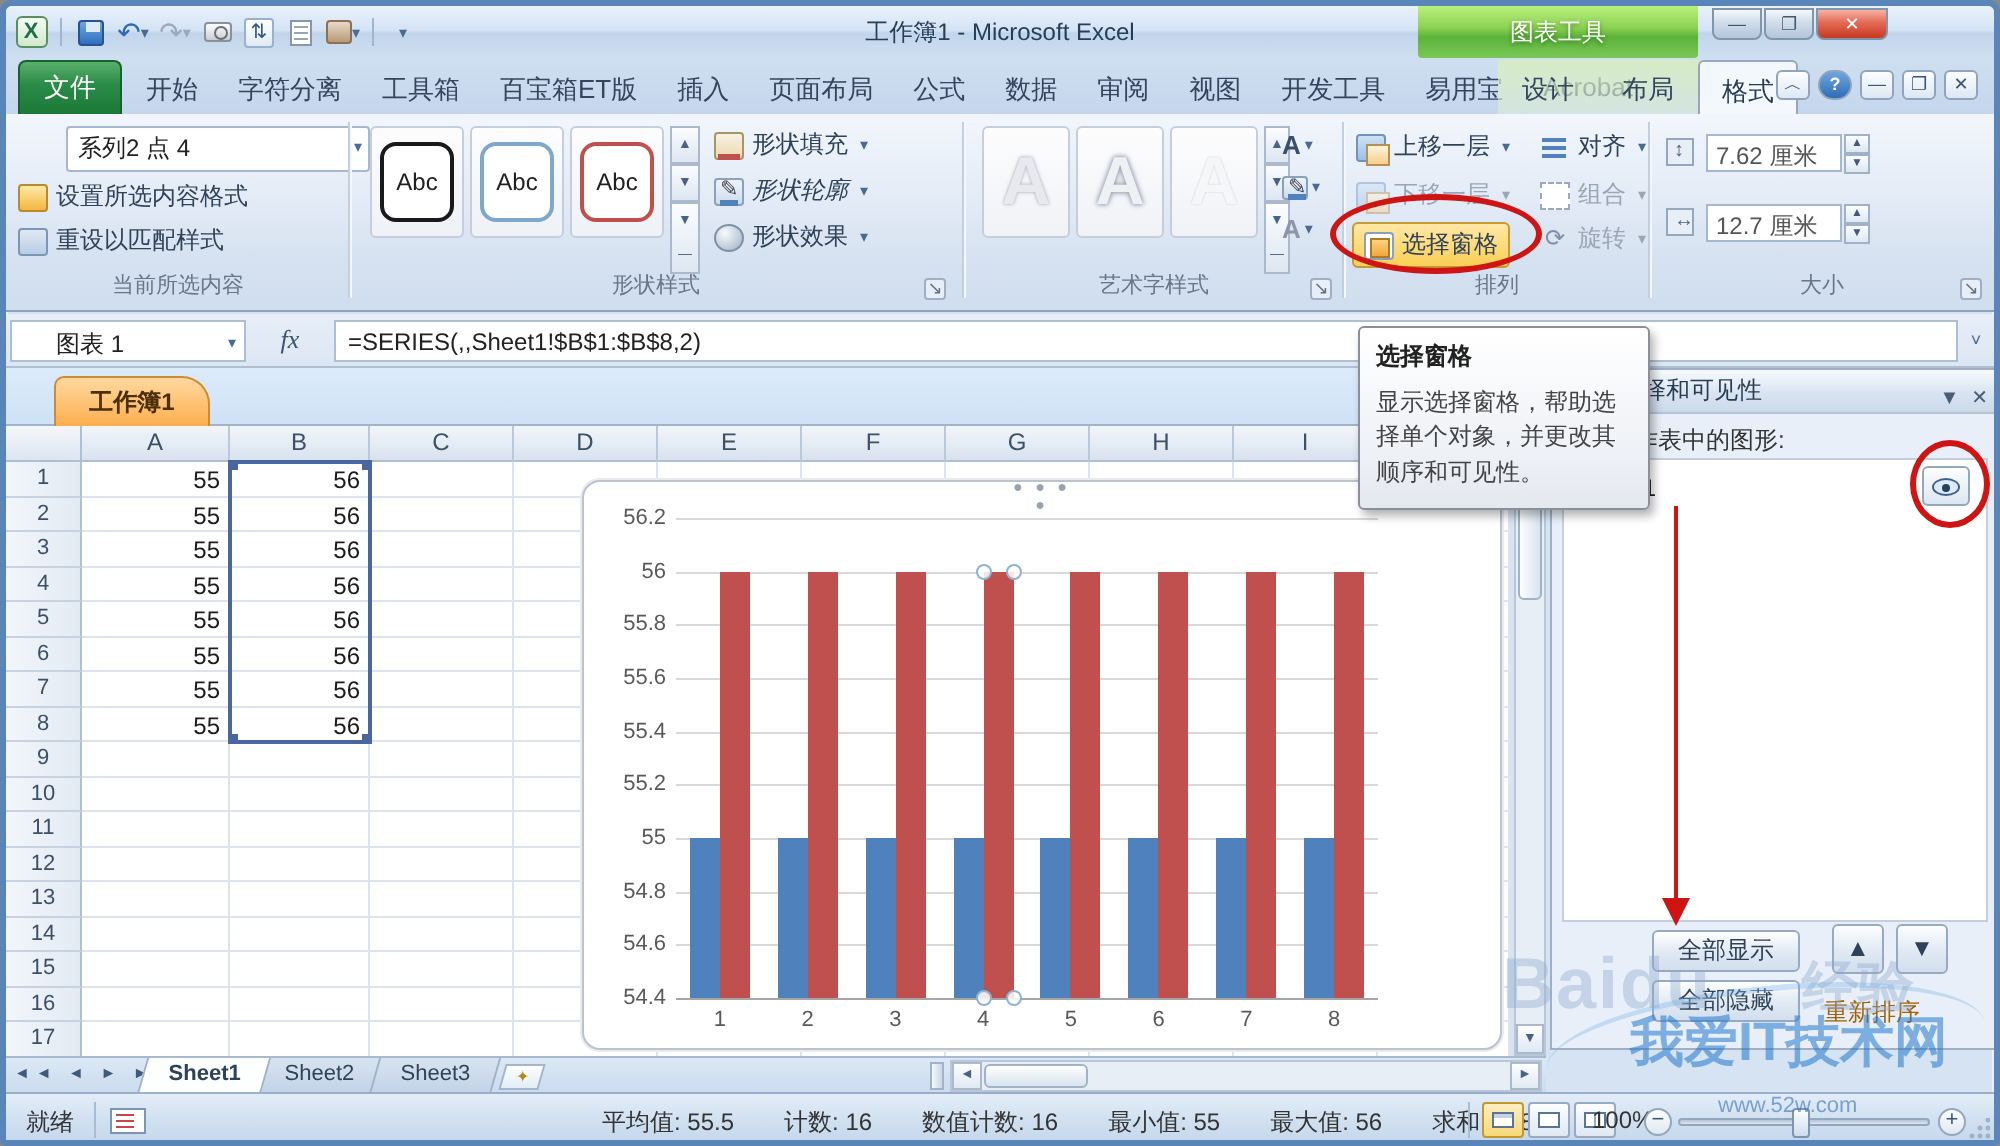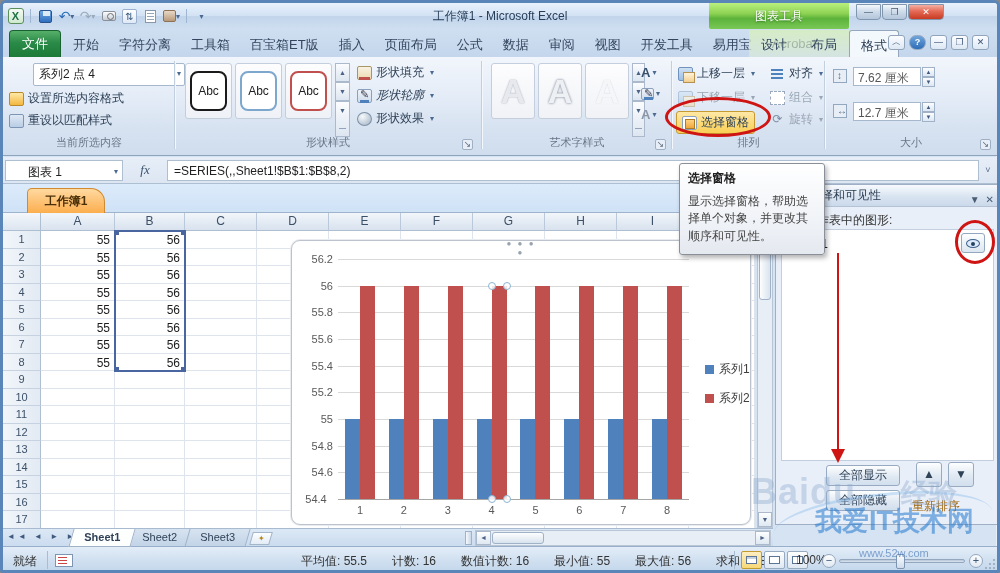--- a/index.html
+++ b/index.html
@@ -713,21 +713,21 @@
         <div class="ylab" style="top: 100.667px;">55.4</div>
         <div class="gline" style="top: 133.333px;"></div>
         <div class="ylab" style="top: 127.333px;">55.2</div>
         <div class="gline" style="top: 160px;"></div>
         <div class="ylab" style="top: 154px;">55</div>
         <div class="gline" style="top: 186.667px;"></div>
         <div class="ylab" style="top: 180.667px;">54.8</div>
         <div class="gline" style="top: 213.333px;"></div>
         <div class="ylab" style="top: 207.333px;">54.6</div>
         <div class="gline base" style="top: 240px;"></div>
-        <div class="ylab" style="top: 234px; text-align: center;">54.4</div>
+        <div class="ylab" style="top: 234px;">54.4</div>
         <div class="bargroup" style="left: 6.9375px;">
           <div class="bar" style="height: 80px; background: rgb(79, 129, 189);"></div>
           <div class="bar" style="height: 213.333px; background: rgb(192, 80, 77);"></div>
         </div>
         <div class="xlab" style="left: -0.0625px;">1</div>
         <div class="bargroup" style="left: 50.8125px;">
           <div class="bar" style="height: 80px; background: rgb(79, 129, 189);"></div>
           <div class="bar" style="height: 213.333px; background: rgb(192, 80, 77);"></div>
         </div>
         <div class="xlab" style="left: 43.8125px;">2</div>
@@ -758,30 +758,20 @@
         <div class="xlab" style="left: 263.188px;">7</div>
         <div class="bargroup" style="left: 314.062px;">
           <div class="bar" style="height: 80px; background: rgb(79, 129, 189);"></div>
           <div class="bar" style="height: 213.333px; background: rgb(192, 80, 77);"></div>
         </div>
         <div class="xlab" style="left: 307.062px;">8</div>
         <div class="ph" style="left: 149.562px; top: 22.6667px;"></div>
         <div class="ph" style="left: 164.562px; top: 22.6667px;"></div>
         <div class="ph" style="left: 149.562px; top: 236px;"></div>
         <div class="ph" style="left: 164.562px; top: 236px;"></div>
-      </div>
-    <div id="legend">
-        <div class="lgitem">
-          <span class="lgsq" style="background: rgb(79, 129, 189);"></span>
-          <span>系列1</span>
-        </div>
-        <div class="lgitem">
-          <span class="lgsq" style="background: rgb(192, 80, 77);"></span>
-          <span>系列2</span>
-        </div>
       </div>
   </div>
 
   <div id="vscroll">
     <div class="sbtn" style="top:0;">▲</div>
     <div id="vthumb"></div>
     <div class="sbtn" style="bottom:0;">▼</div>
   </div>
 
   <div id="tabrow-bottom">

